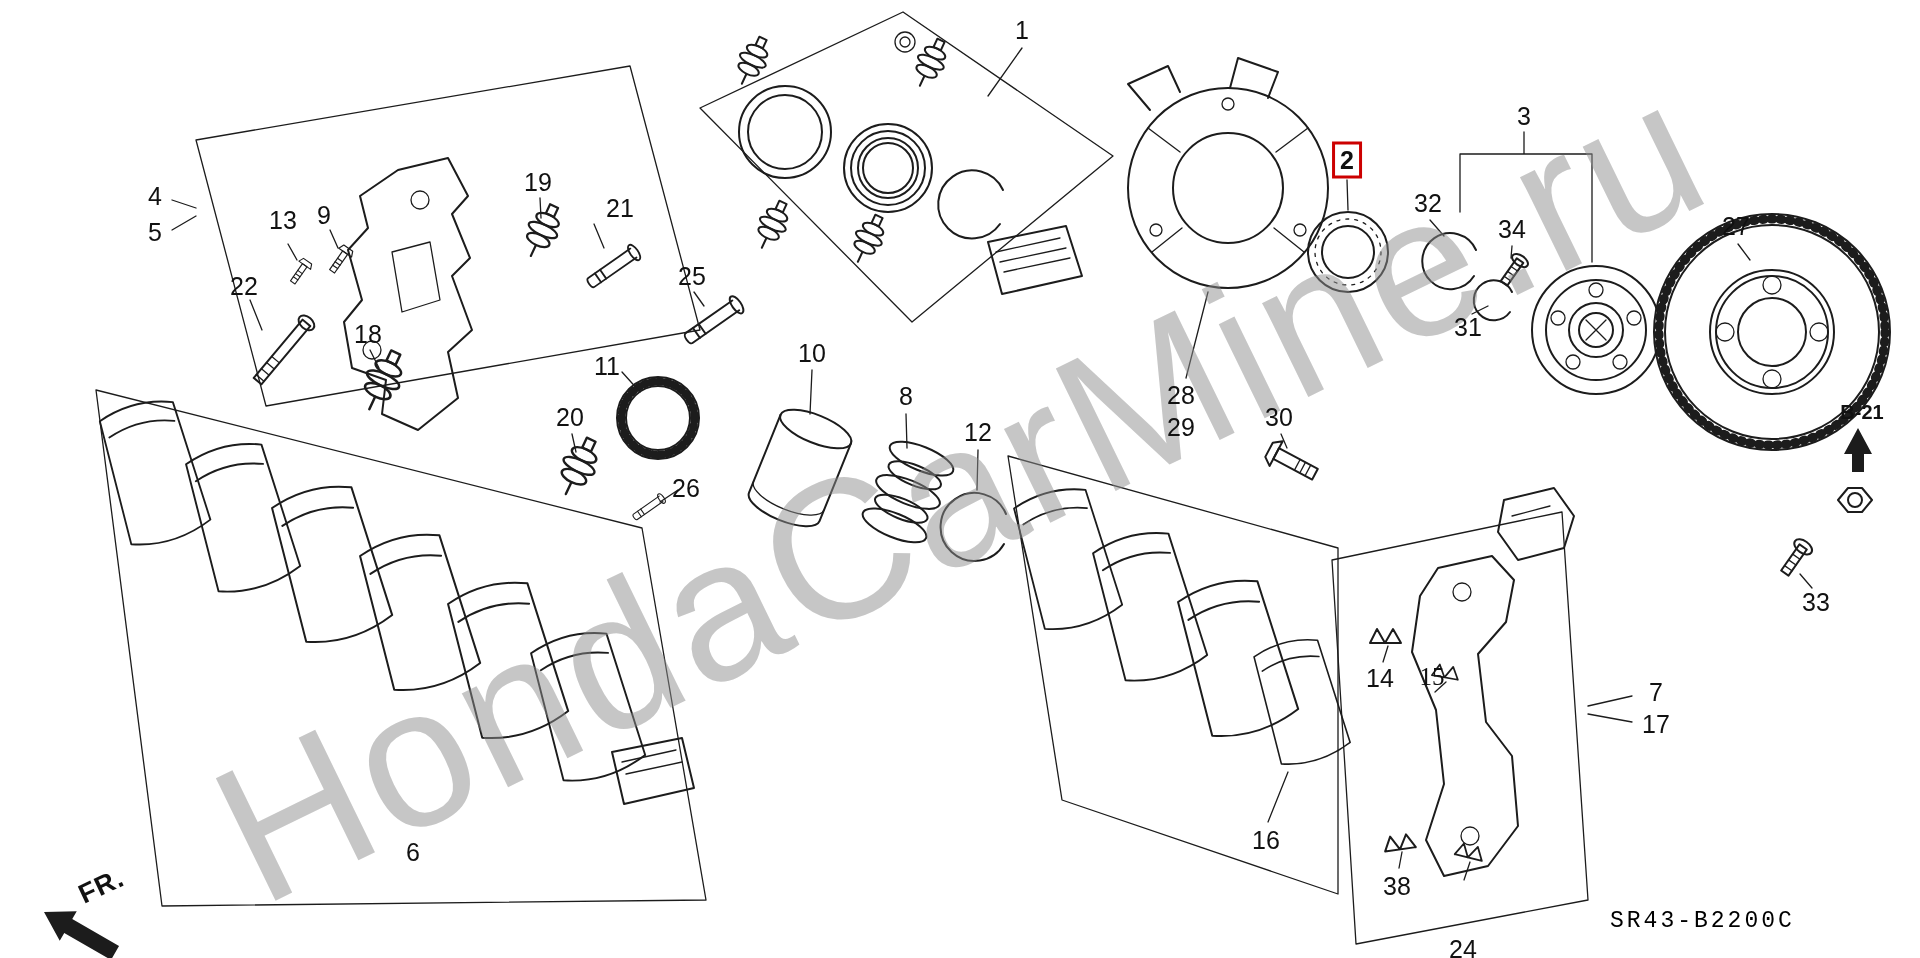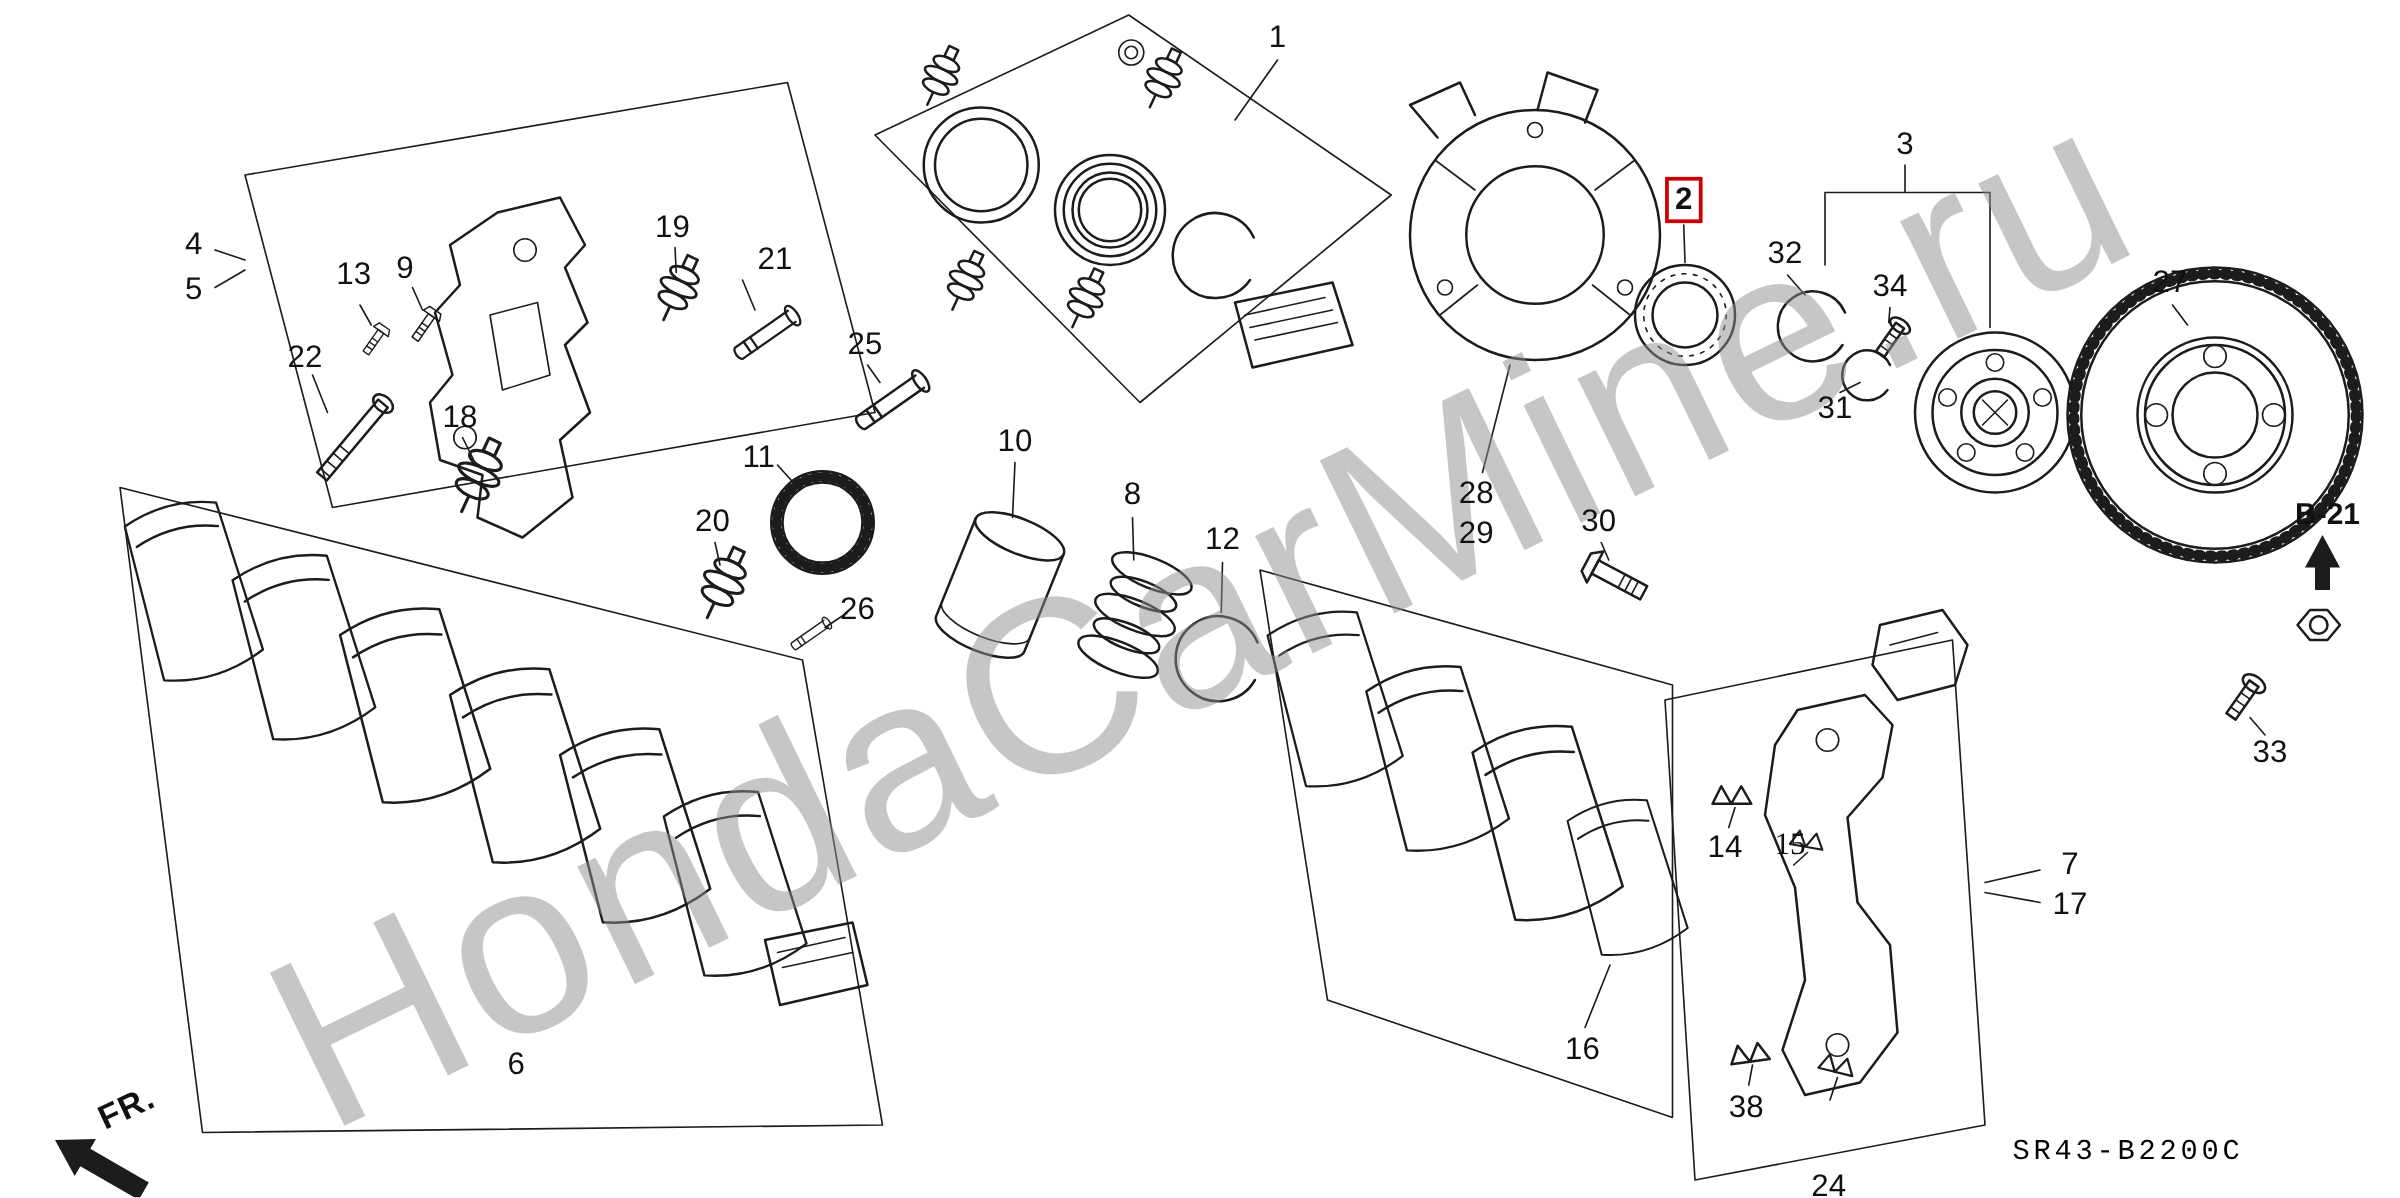--- a/index.html
+++ b/index.html
@@ -20,21 +20,21 @@
                font-size:198px; color:#8f8f8f; opacity:0.5; white-space:nowrap;
                letter-spacing:4px; pointer-events:none; }
 
   .callout-layer { position:absolute; left:0; top:0; width:100%; height:100%; z-index:3; }
   .callout { position:absolute; transform:translate(-50%,-50%);
              font-size:25px; line-height:1; color:#111; padding:3px 5px;
              cursor:pointer; background:transparent; }
   .callout.highlighted { border:3px solid #cc0000; font-weight:bold; }
 
   .ref-label { position:absolute; left:1862px; top:412px; transform:translate(-50%,-50%);
-               font-size:24px; font-weight:bold; color:#111; z-index:3; cursor:pointer; }
+               font-size:20px; font-weight:bold; color:#111; z-index:3; cursor:pointer; }
   .diagram-code { position:absolute; left:1610px; top:908px; z-index:3;
                   font-family:"Liberation Mono",monospace; font-size:23px;
                   letter-spacing:3px; color:#000000; }
 </style>
 </head>
 <body>
 
 <div class="stage">
 
   <svg class="art" width="1920" height="958" viewBox="0 0 1920 958">

